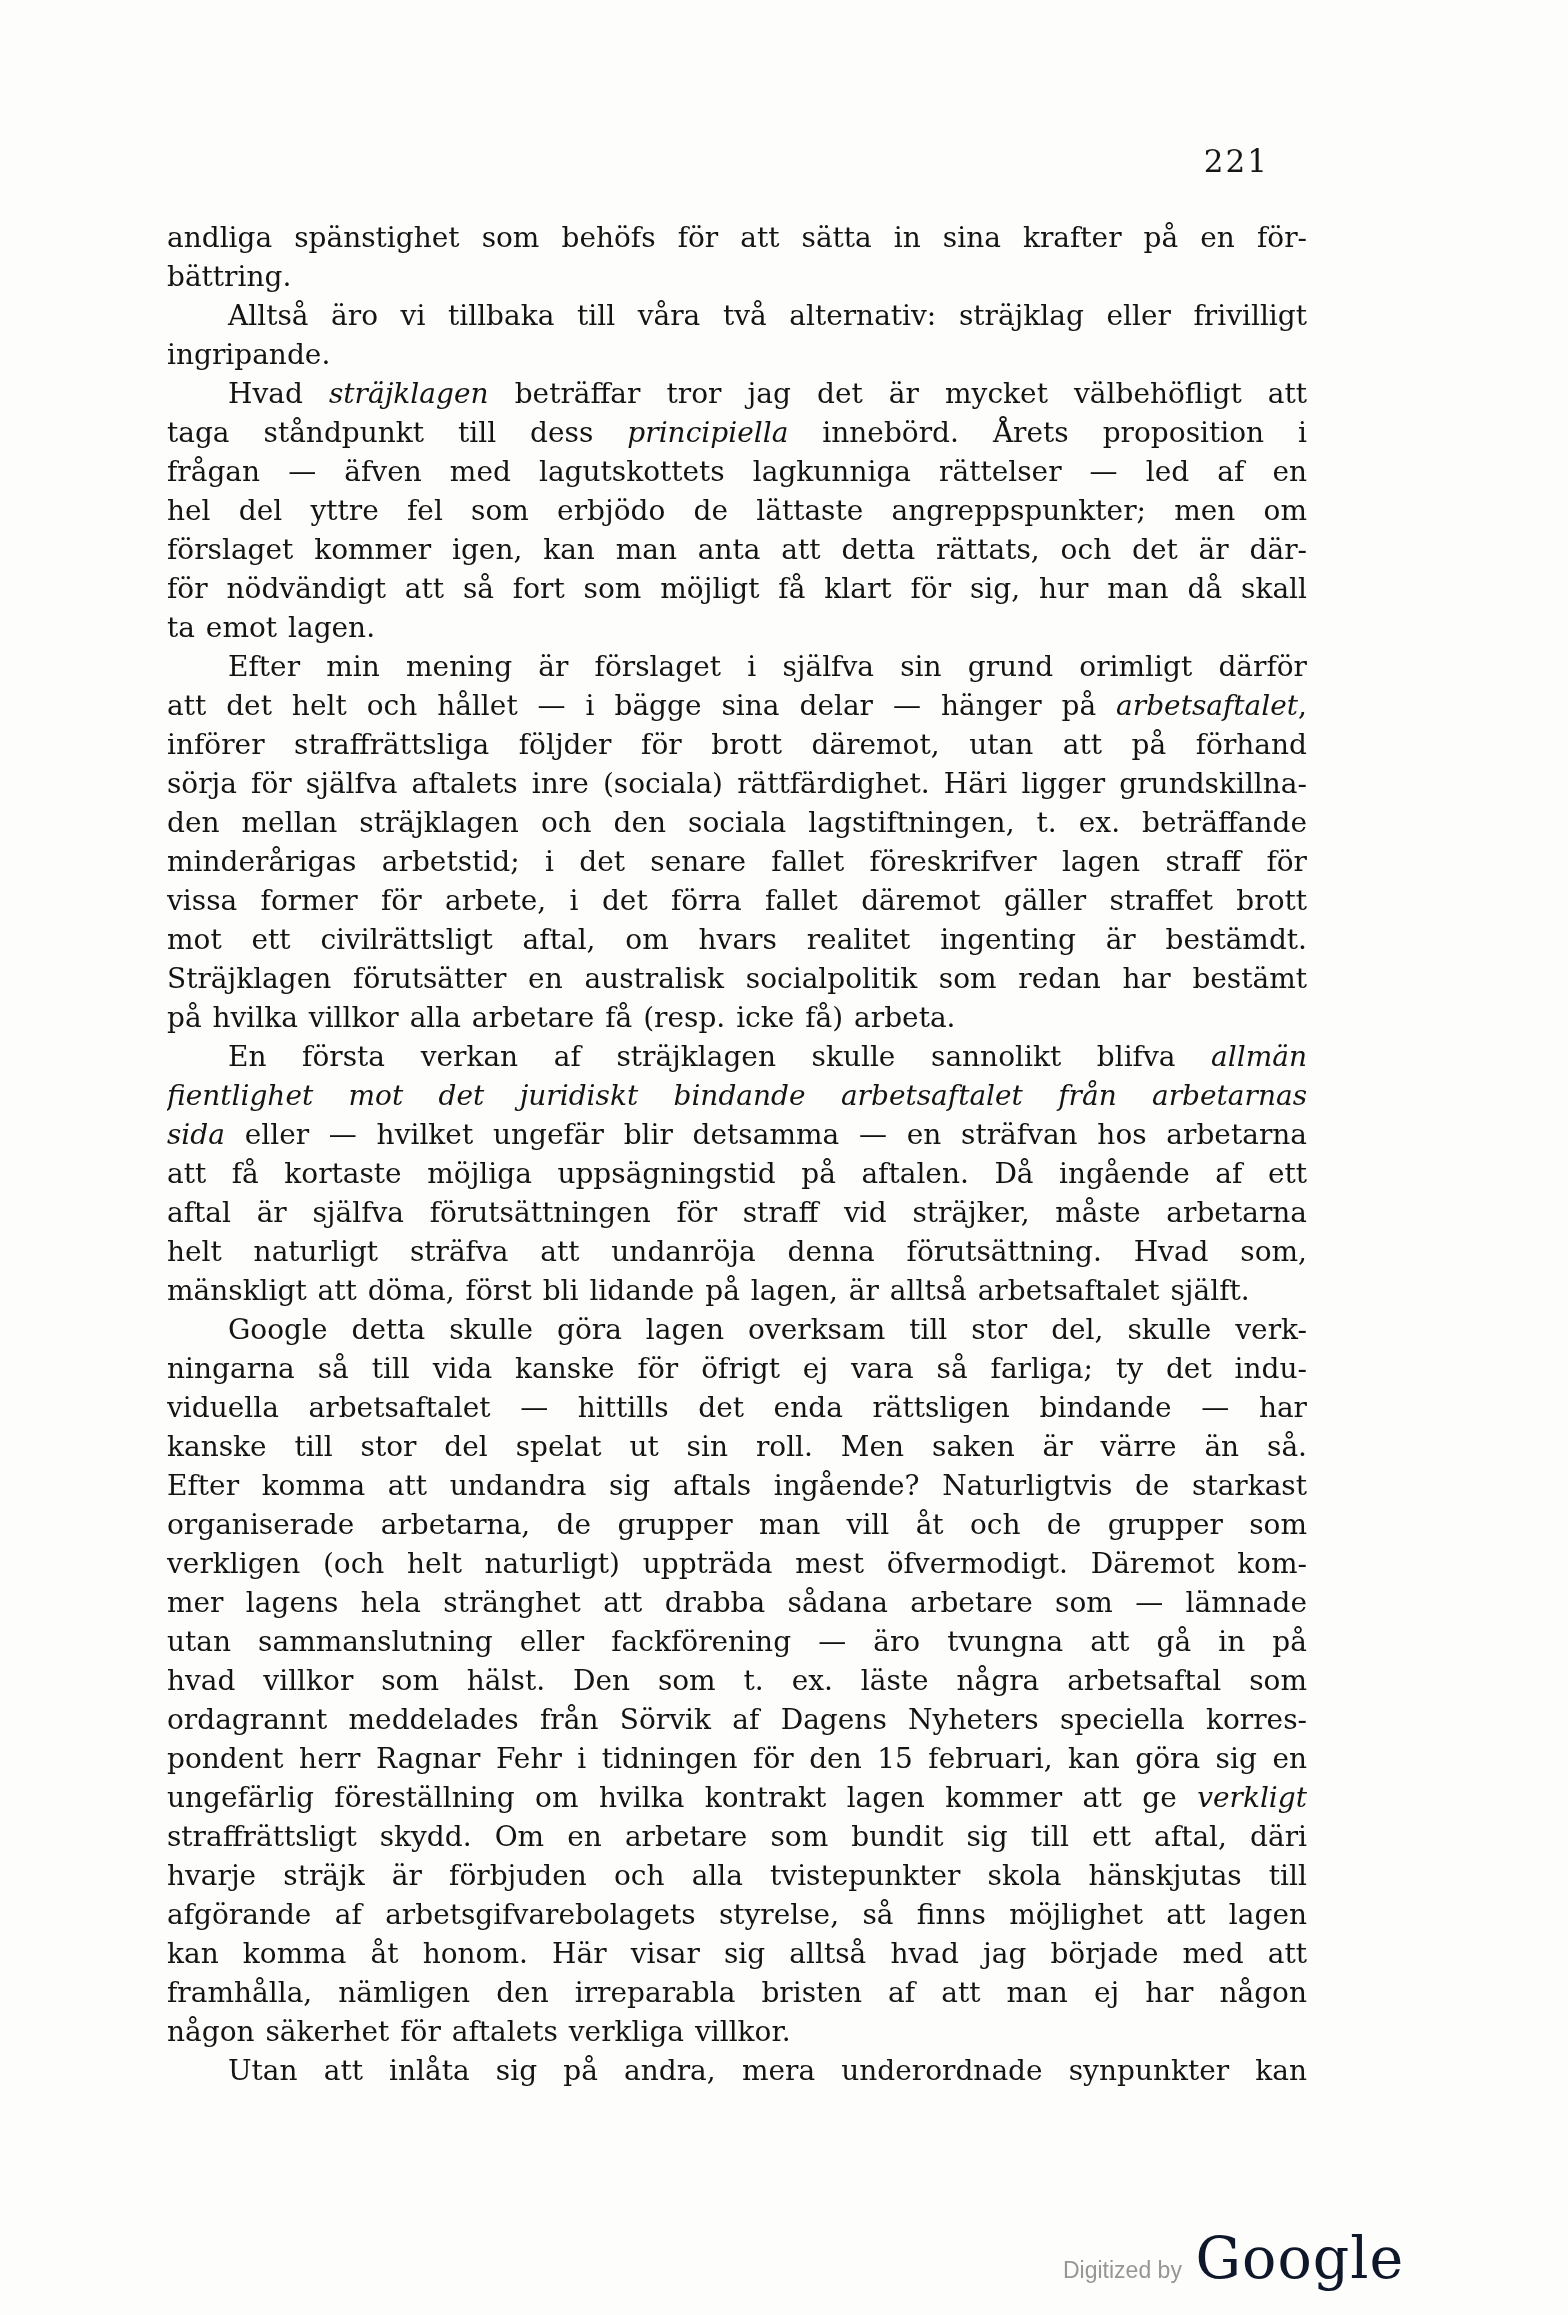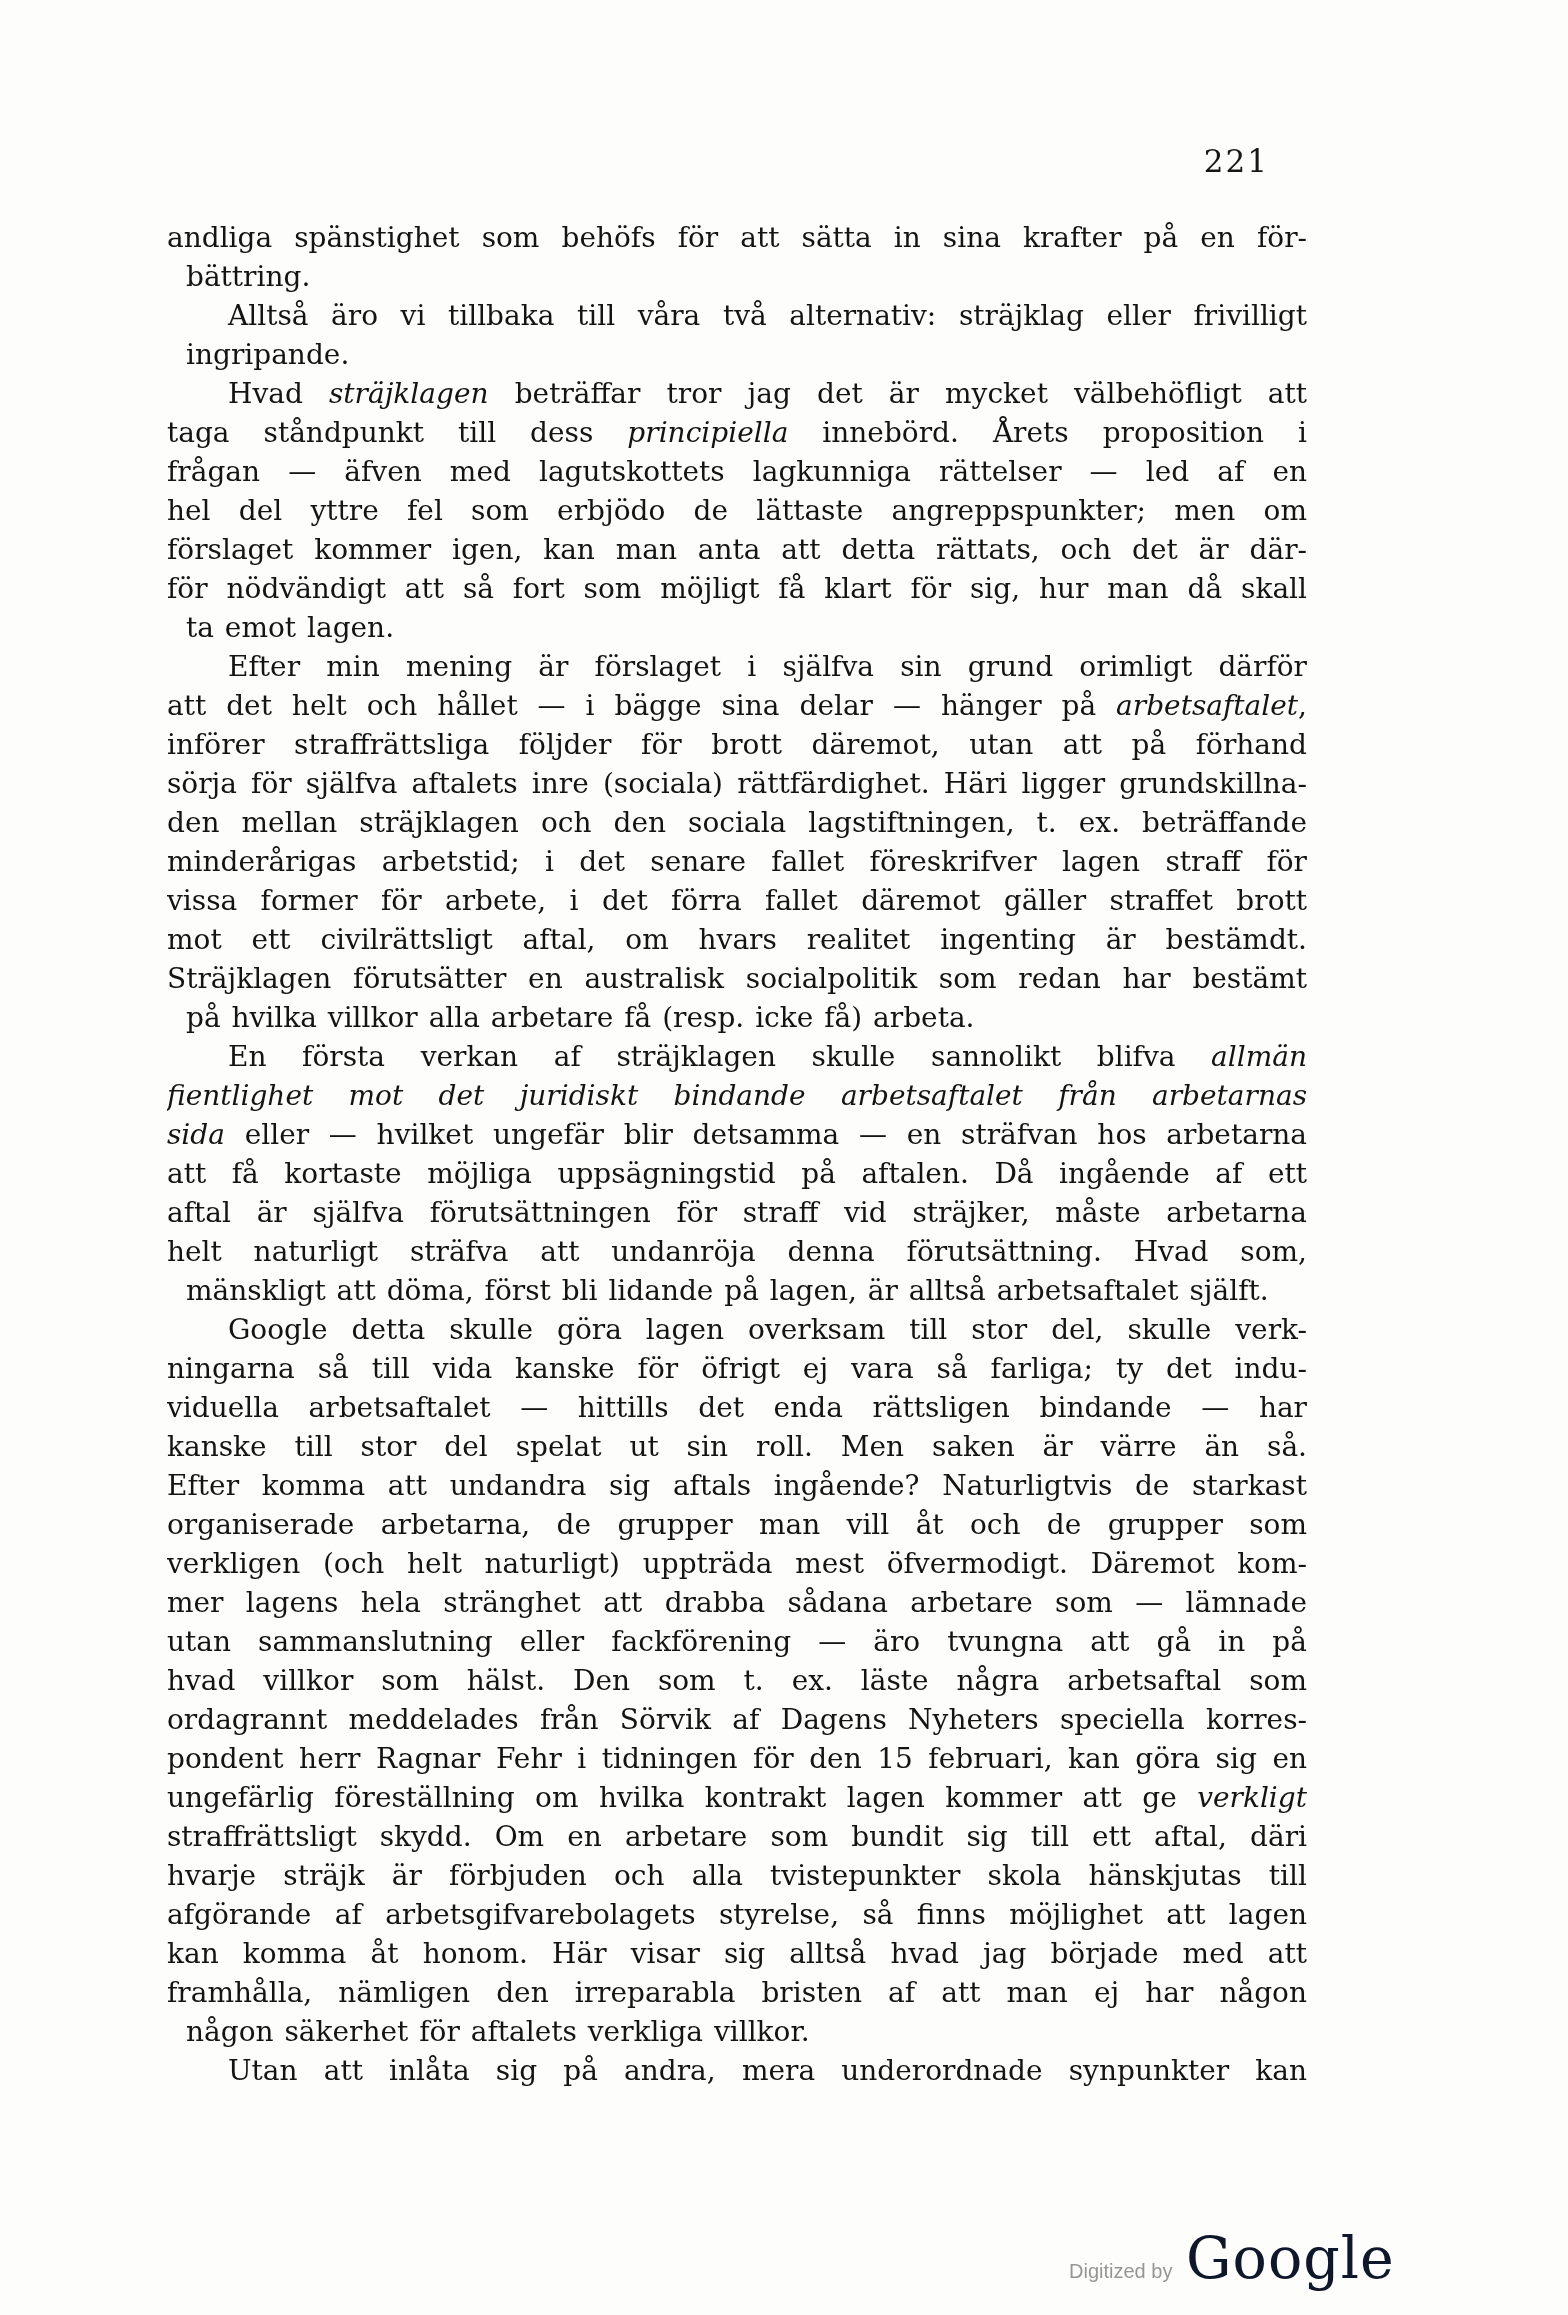--- a/index.html
+++ b/index.html
@@ -39,36 +39,35 @@
   .line {
     height: 39px;
     line-height: 39px;
     text-align: justify;
     text-align-last: justify;
     overflow: hidden;
     white-space: normal;
     word-spacing: 2px;
   }
   .line.indent { padding-left: 61px; }
-  .line.end { text-align-last: left; margin-left: 19px; }
+  .line.end { text-align-last: left; }
   .line i { font-style: italic; }
   .watermark {
     position: absolute;
     top: 2225px;
     left: 1063px;
     display: flex;
     align-items: baseline;
     color: #999;
   }
   .watermark .prefix {
     font-family: "Liberation Sans", sans-serif;
-    font-size: 20px;
+    font-size: 23px;
     color: #969696;
     margin-right: 13.7px;
-    margin-left: 6px;
   }
   .watermark .logo {
     font-family: "DejaVu Serif", serif;
     font-size: 57px;
     color: #0f172a;
     letter-spacing: 1px;
   }
 </style>
 </head>
 <body>

